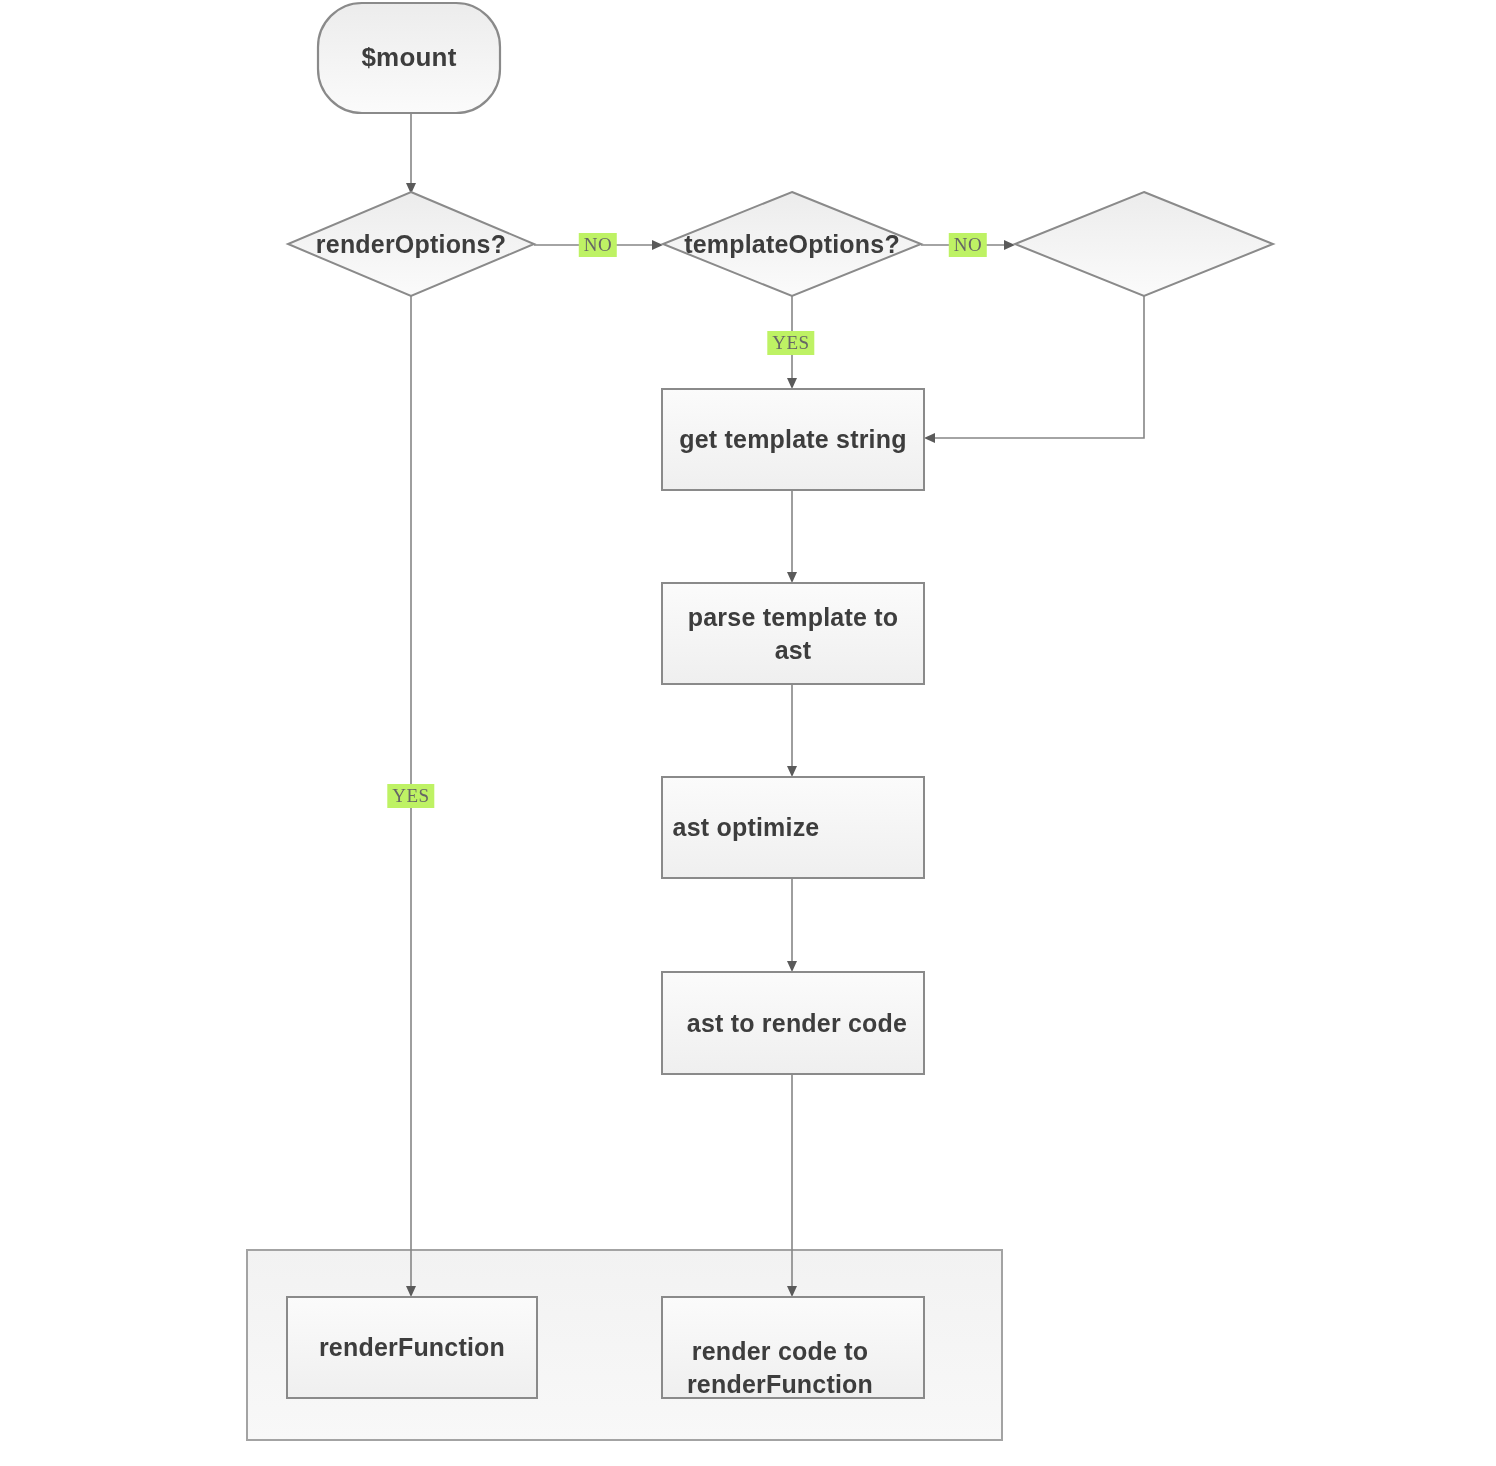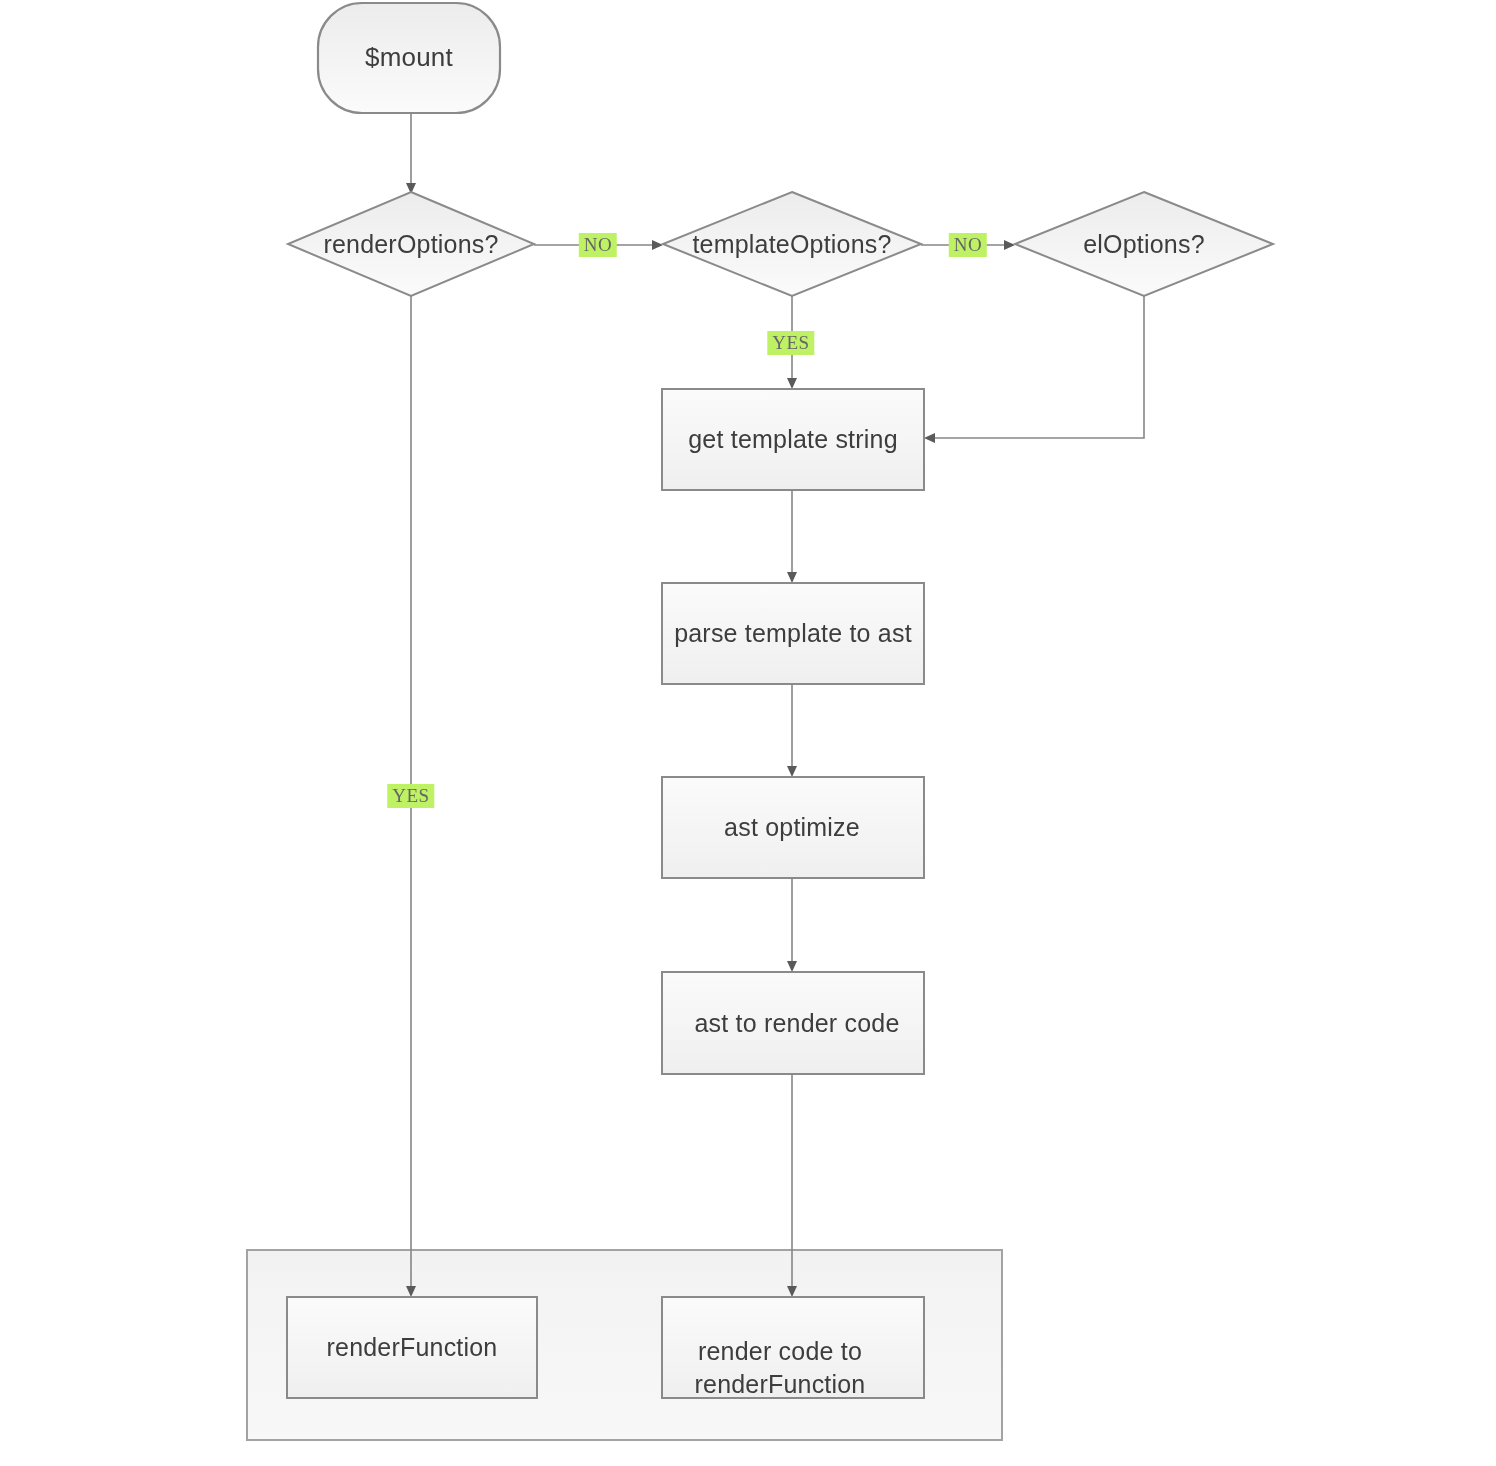--- a/index.html
+++ b/index.html
@@ -20,21 +20,21 @@
     left: 0;
     top: 0;
   }
   .node-label {
     position: absolute;
     display: flex;
     align-items: center;
     justify-content: center;
     text-align: center;
     font-size: 25px;
-    font-weight: 400;
+    font-weight: 700;
     color: #3d3d3d;
     line-height: 1.3;
     letter-spacing: 0.2px;
     pointer-events: none;
     padding: 0 10px;
     box-sizing: border-box;
   }
   .edge-label {
     position: absolute;
     transform: translate(-50%, -50%);
@@ -116,27 +116,26 @@
 
     <rect x="662" y="1297" width="262" height="101" fill="url(#gradRect)" stroke="#8a8a8a" stroke-width="2"></rect>
   </svg>
 
   <div class="node-label" style="left:318px; top:3px; width:182px; height:110px; font-size:26px;">$mount</div>
 
   <div class="node-label" style="left:288px; top:192px; width:246px; height:104px;">renderOptions?</div>
 
   <div class="node-label" style="left:663px; top:192px; width:258px; height:104px;">templateOptions?</div>
 
-  <div class="node-label" style="left:1015px; top:192px; width:258px; height:104px;">elOptions?</div>
 
   <div class="node-label" style="left:662px; top:389px; width:262px; height:101px;">get template string</div>
 
   <div class="node-label" style="left:662px; top:583px; width:262px; height:101px;">parse template to ast</div>
 
-  <div class="node-label" style="left:682px; top:777px; width:220px; height:101px;">ast optimize</div>
+  <div class="node-label" style="left:636px; top:777px; width:220px; height:101px;">ast optimize</div>
 
   <div class="node-label" style="left:662px; top:972px; width:262px; height:102px;padding-left:18px;">ast to render code</div>
 
   <div class="node-label" style="left:287px; top:1297px; width:250px; height:101px;">renderFunction</div>
 
   <div class="node-label" style="left:662px; top:1297px; width:236px; height:101px;margin-top:20px;">render code to renderFunction</div>
 
   <span class="edge-label" style="left:598px; top:245px;">NO</span>
 
   <span class="edge-label" style="left:968px; top:245px;">NO</span>

